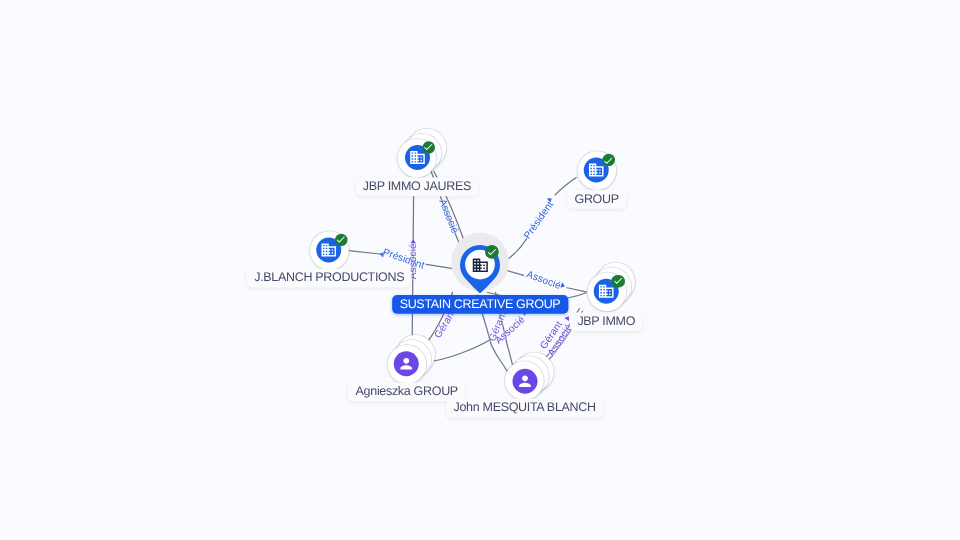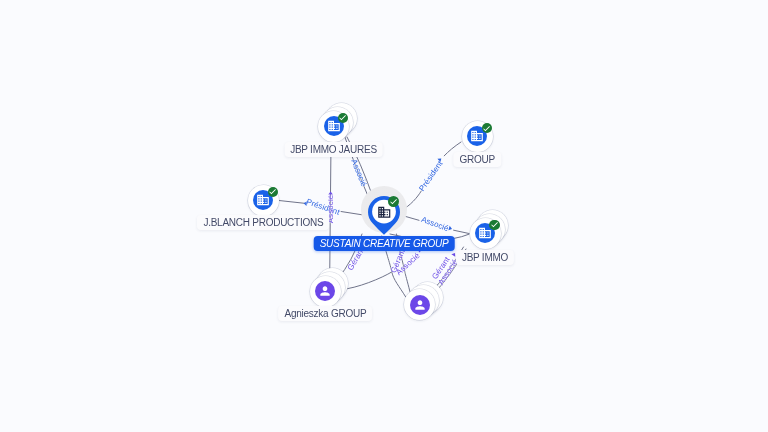--- a/index.html
+++ b/index.html
@@ -15,21 +15,21 @@
         box-shadow:0 1px 2.5px rgba(30,40,80,.10),0 0 0 .55px rgba(120,130,160,.28);}
   .accent{position:absolute;border-radius:50%;display:flex;align-items:center;justify-content:center;}
   .badge{position:absolute;border-radius:50%;background:#1b7a34;display:flex;
          align-items:center;justify-content:center;}
   .pin{position:absolute;}
 
   .nlabel{position:absolute;transform:translateX(-50%);white-space:nowrap;
           background:#fbfbfd;color:#434a68;border-radius:4px;
           font-size:10px;line-height:11px;padding:1.5px 6px 2px 6px;letter-spacing:-0.25px;
           box-shadow:0 1px 3px rgba(30,40,80,.08);}
-  .nlabel.sel{background:#1659e8;color:#fff;box-shadow:0 1px 3px rgba(22,89,232,.35);font-style:italic;}
+  .nlabel.sel{background:#1659e8;color:#fff;box-shadow:0 1px 3px rgba(22,89,232,.35);}
   .elabel{position:absolute;white-space:nowrap;font-size:8px;line-height:9px;text-shadow:0 0 1.6px #fafbfe,0 0 1.6px #fafbfe;
           transform-origin:0 50%;letter-spacing:.1px;}
 </style>
 </head>
 <body>
 
 <div id="stage">
   <svg class="layer" id="edgelayer">
       <path d="M347,137 Q361,163 372.5,196" fill="none" stroke="#70748a" stroke-width="1" stroke-linecap="round"></path>
       <path d="M344.5,136 Q354,163 369,198.5" fill="none" stroke="#70748a" stroke-width="1" stroke-linecap="round"></path>
@@ -177,14 +177,15 @@
         <div class="disc" style="left: -11.5px; top: -19.5px; width: 31px; height: 31px;"></div>
         <div class="disc" style="left: -15.5px; top: -15.5px; width: 31px; height: 31px;"></div>
         <div class="accent" style="left: -10px; top: -10px; width: 20px; height: 20px; background: rgb(108, 71, 232);">
           <span style="display: flex;">
             <svg width="14" height="14" viewBox="0 0 24 24">
               <path fill="#ffffff" d="M12 12c2.21 0 4-1.79 4-4s-1.79-4-4-4-4 1.79-4 4 1.79 4 4 4zm0 2c-2.67 0-8 1.34-8 4v2h16v-2c0-2.66-5.33-4-8-4z"></path>
             </svg>
           </span>
         </div>
       </div>
+      <div class="nlabel" style="left: 419.7px; top: 319px;">John MESQUITA BLANCH</div>
     </div>
 </div>
 
 </body></html>

